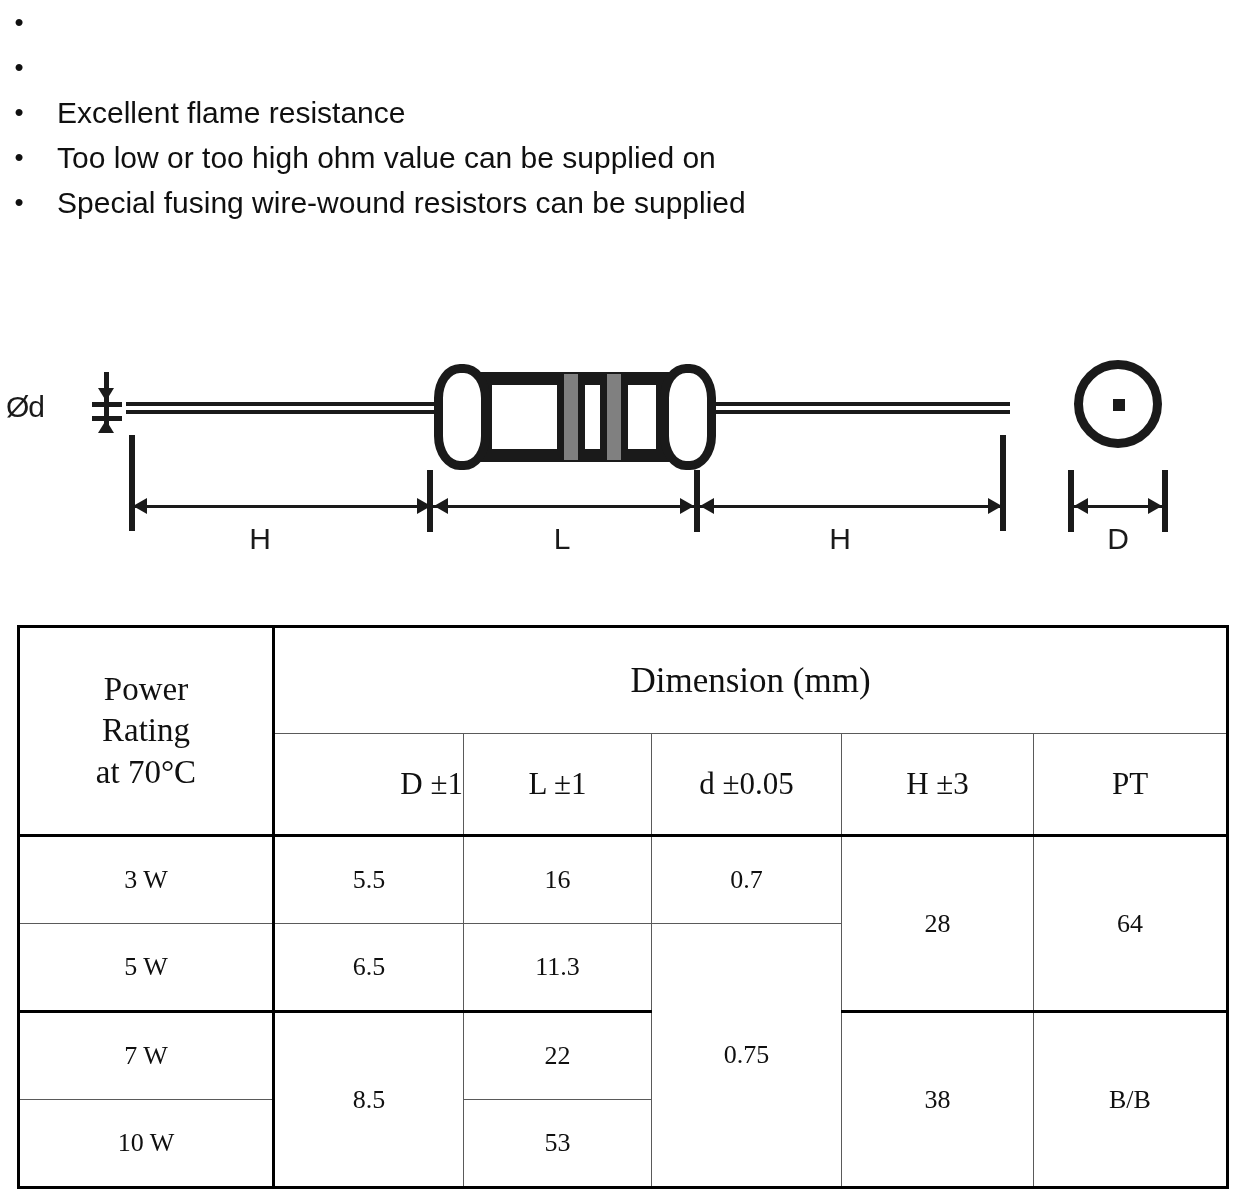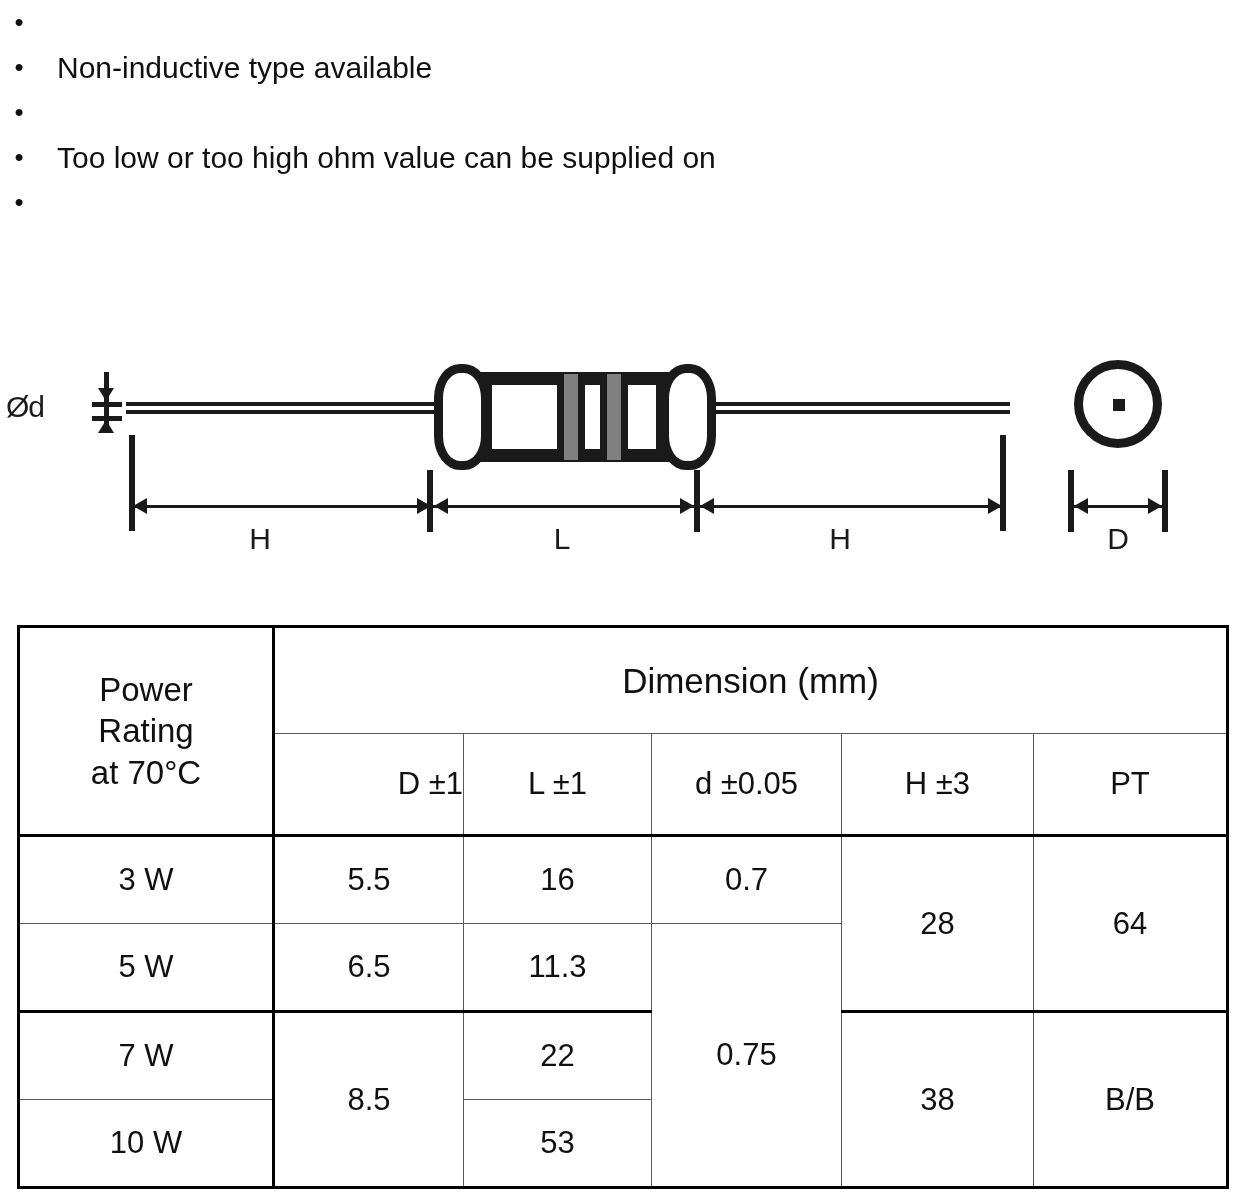--- a/index.html
+++ b/index.html
@@ -160,20 +160,21 @@
   }
 
   
   .dimtable {
     position: absolute;
     left: 17px;
     top: 625px;
     width: 1209px;
     border-collapse: collapse;
     table-layout: fixed;
+    font-family: Liberation Serif, serif;
   }
   .dimtable td, .dimtable th {
     border: 1px solid #5a5a5a;
     text-align: center;
     vertical-align: middle;
     padding: 0;
     font-weight: normal;
     color: #101010;
   }
   .dimtable .outer-top { border-top: 3px solid #000000; }
@@ -190,44 +191,45 @@
   }
   .h-dim {
     font-size: 35px;
     font-weight: bold;
   }
   .h-sub {
     font-size: 31px;
     font-weight: bold;
   }
   .cell-val {
-    font-size: 31px;
+    font-size: 26px;
   }
   .row-h { height: 88px; }
 </style>
 </head>
 <body>
 
 <div class="features">
   <div class="feature-row" style="top:0px">
     <span class="bullet">•</span>
   </div>
   <div class="feature-row" style="top:0px">
     <span class="bullet">•</span>
-    <span class="ftext">Non-inductive type available</span>
   </div>
   <div class="feature-row">
     <span class="bullet">•</span>
+    <span class="ftext">Excellent flame resistance</span>
   </div>
   <div class="feature-row">
     <span class="bullet">•</span>
     <span class="ftext">Too low or too high ohm value can be supplied on</span>
   </div>
   <div class="feature-row">
     <span class="bullet">•</span>
+    <span class="ftext">Special fusing wire-wound resistors can be supplied</span>
   </div>
 </div>
 
 <div class="drawing" style="top:330px">
 
   <div class="odlabel" style="left:6px; top:60px;">Ød</div>
 
   <div class="vline dw" style="left:104px; top:42px; width:5px; height:58px;"></div>
   <div class="hline dw" style="left:92px; top:72px; width:30px; height:5px;"></div>
   <div class="hline dw" style="left:92px; top:86px; width:30px; height:5px;"></div>

